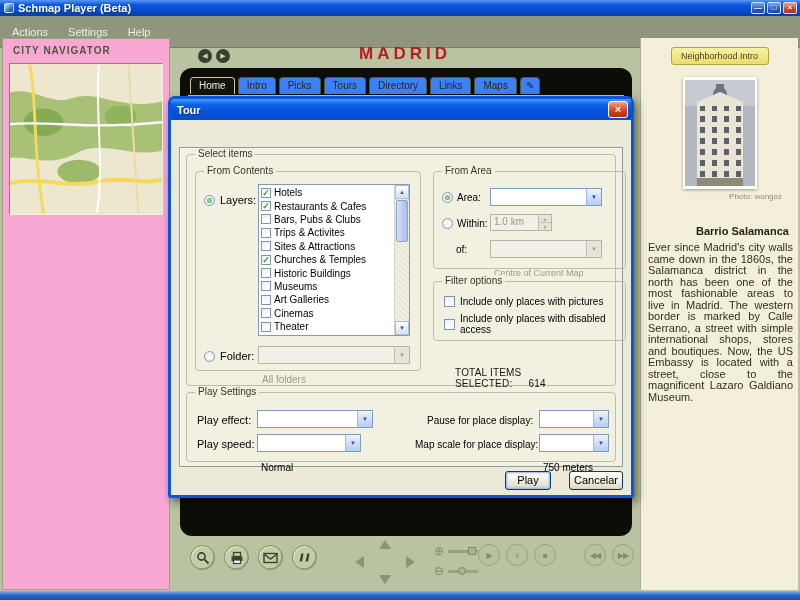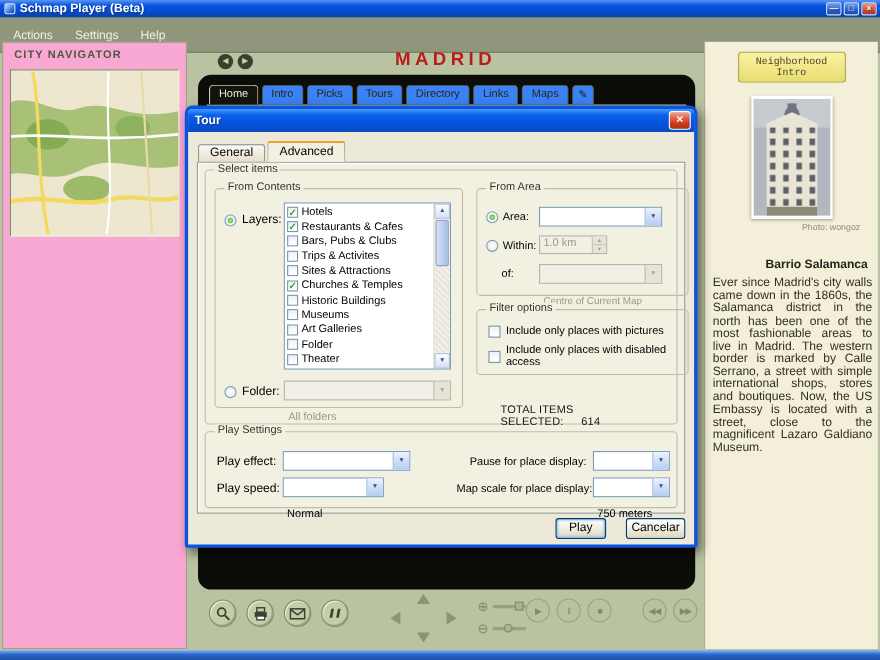--- a/index.html
+++ b/index.html
@@ -73,21 +73,21 @@
   .tbtn { width:22px; height:22px; border-radius:50%; background:#b8c29e; border:1px solid #97a27d;
     display:flex; align-items:center; justify-content:center; color:#7f8a69; font-size:8px; }
   .tbtn.gap { margin-left:22px; }
   .tglyph { letter-spacing:-1px; }
 
   
   .right-panel { position:absolute; left:640px; top:38px; width:158px; bottom:10px;
     background:#f3efd9; border-left:1px solid #a8b08d; }
   .nbi-btn { margin:9px auto 12px; width:98px; text-align:center; padding:3px 0;
     background:linear-gradient(#f8f2a6,#e9dd6e); border:1px solid #b1a43e; border-radius:3px;
-    font-size:9px; color:#4a4428;font-family:Liberation Mono, monospace; }
+    font-size:9px; color:#4a4428; }
   .photo-frame { margin:12px auto 0; width:74px; height:112px; background:#fff; padding:2px;
     box-shadow:0 1px 3px rgba(0,0,0,.35); }
   .photo-frame svg { display:block; width:100%; height:100%; }
   .photo-credit { text-align:right; margin:3px 16px 0 0; font-size:8px; color:#8c8c78; }
   .nb-heading { margin:24px 0 5px 7px; font-size:11px; font-weight:bold; color:#24241a;padding-left:48px; }
   .nb-body { margin:0 5px 0 7px; font-size:11px; line-height:11.5px; text-align:justify; color:#303020; }
 
   
   .dialog { position:absolute; left:168px; top:96px; width:466px; height:402px;
     background:#ece9d8; border:3px solid #0a55dd; border-radius:7px 7px 3px 3px;
@@ -169,21 +169,21 @@
   .total-line { position:absolute; left:268px; top:212px; font-size:10px; color:#141414; letter-spacing:.2px; }
   .total-value { margin-left:16px; }
 
   .ps-lbl { position:absolute; font-size:11px; }
   .ps-lbl.small { font-size:10px; }
   .lbl-effect { left:10px;  top:21px; }
   .lbl-speed  { left:10px;  top:45px; }
   .lbl-pause  { left:240px; top:22px; }
   .lbl-scale  { left:228px; top:46px; }
   .combo-effect { left:70px;  top:17px; width:116px; }
-  .combo-speed  { left:70px;  top:41px; width:92px; }
+  .combo-speed  { left:70px;  top:41px; width:104px; }
   .combo-pause  { left:352px; top:17px; width:70px; }
   .combo-scale  { left:352px; top:41px; width:70px; }
 
   .xp-btn { position:absolute; height:19px; border:1px solid #003c74; border-radius:3px;
     background:linear-gradient(#fff,#f2f0e4 45%,#e0dcc8 90%,#cfc8b0); font-size:11px; text-align:center;
     line-height:17px; }
   .btn-play { right:80px; bottom:5px; width:46px; box-shadow:inset 0 0 2px 1px #8ab4e8; }
   .btn-cancel { right:8px; bottom:5px; width:54px; }
 </style>
 </head>
@@ -334,24 +334,20 @@
     <div class="photo-credit">Photo:  wongoz</div>
     <div class="nb-heading">Barrio Salamanca</div>
     <div class="nb-body">Ever since Madrid's city walls came down in the 1860s, the Salamanca district in the north has been one of the most fashionable areas to live in Madrid. The western border is marked by Calle Serrano, a street with simple international shops, stores and boutiques. Now, the US Embassy is located with a street, close to the magnificent Lazaro Galdiano Museum.</div>
   </div>
 
   <div class="dialog">
     <div class="dlg-titlebar">
       <span>Tour</span>
     </div>
     <div class="dlg-close">×</div>
-    <div class="dlg-tabs">
-        <span class="dtab">General</span>
-        <span class="dtab active">Advanced</span>
-      </div>
 
     <div class="dlg-page">
 
       <div class="grp grp-select">
         <span class="legend">Select items</span>
 
         <div class="grp grp-contents">
           <span class="legend">From Contents</span>
           <div class="row-layers">
             <span class="radio on"></span>
@@ -390,21 +386,21 @@
                 <div class="lrow">
                   <span class="cb"></span>
                   <span class="lbl">Museums</span>
                 </div>
                 <div class="lrow">
                   <span class="cb"></span>
                   <span class="lbl">Art Galleries</span>
                 </div>
                 <div class="lrow">
                   <span class="cb"></span>
-                  <span class="lbl">Folder</span>
+                  <span class="lbl">Cinemas</span>
                 </div>
                 <div class="lrow">
                   <span class="cb"></span>
                   <span class="lbl">Theater</span>
                 </div>
               </div>
             <div class="vscroll">
               <div class="sbtn">▲</div>
               <div class="strack">
                 <div class="sthumb"></div>

